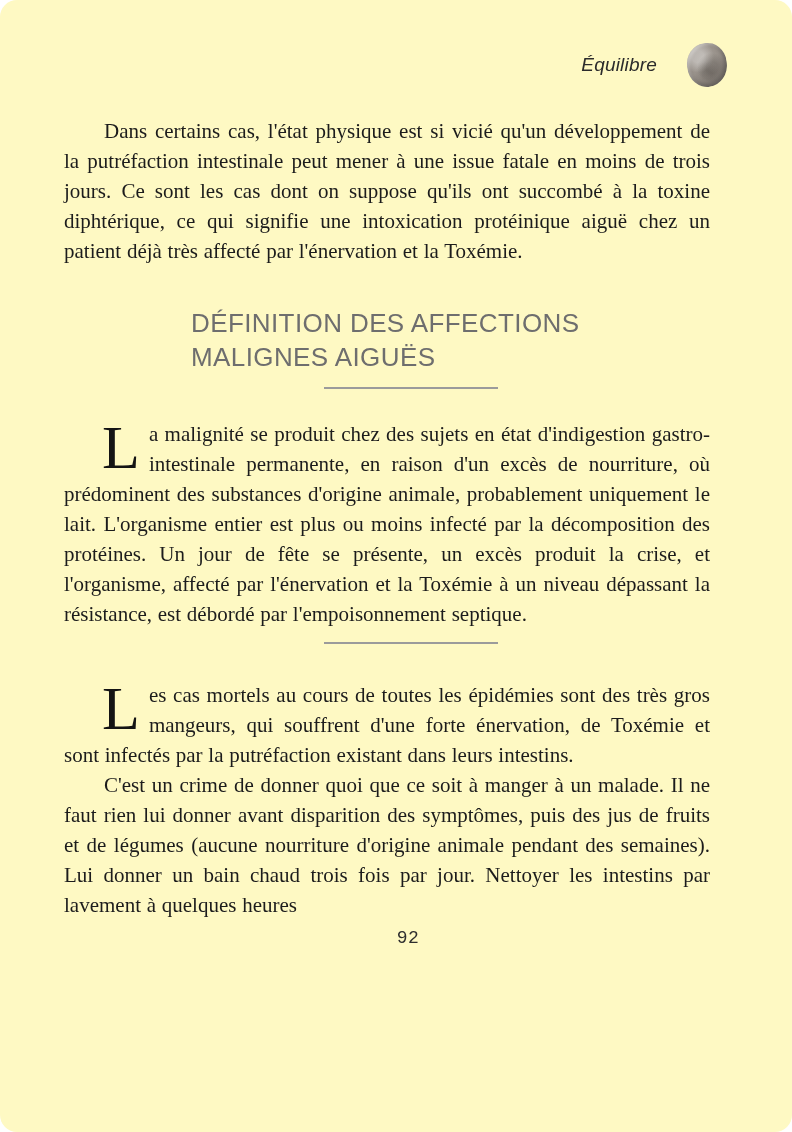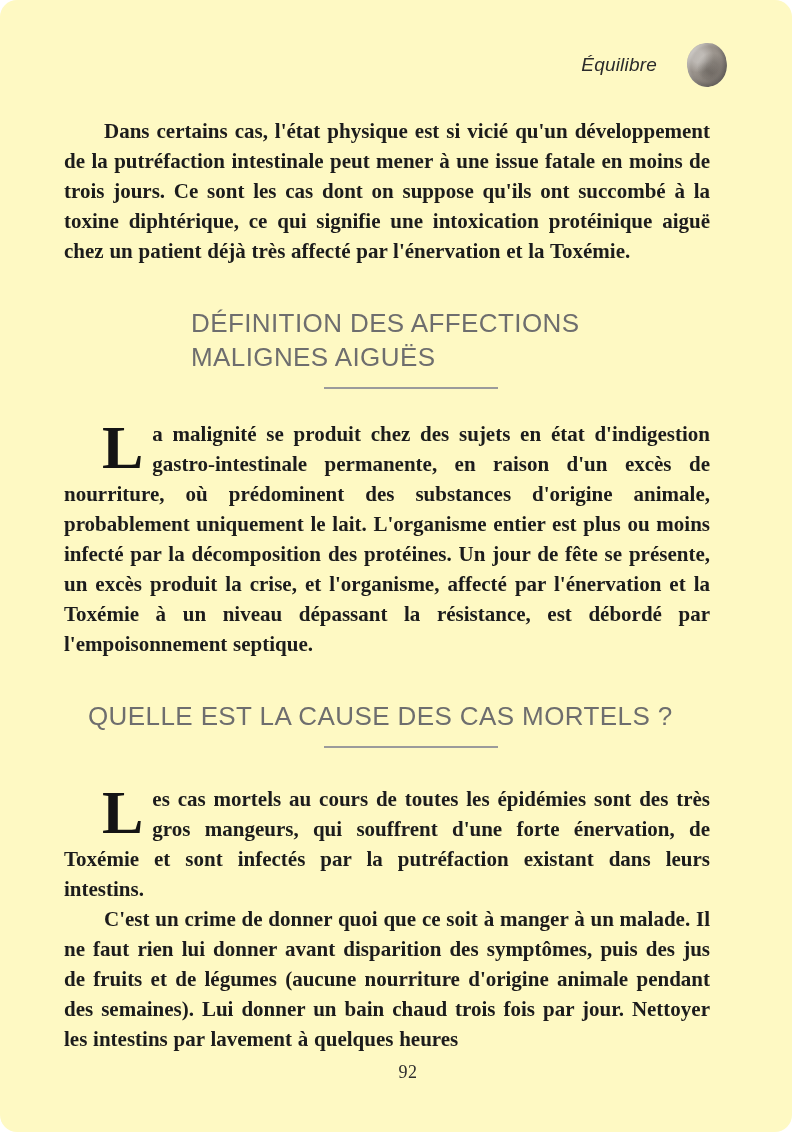--- a/index.html
+++ b/index.html
@@ -47,21 +47,20 @@
 
   
   .content { padding: 0 82px 0 64px; }
 
   p.body-text {
     font-size: 21px;
     line-height: 30px;
     text-align: justify;
     color: #1c1c1c;
     word-spacing: 0.5px;
-    font-weight: bold;
   }
   p.indented { text-indent: 40px; }
   p.first { margin-top: 28px; }
 
   .dropcap {
     float: left;
     font-size: 62px;
     line-height: 50px;
     padding-top: 3px;
     margin: 0 9px 0 38px;
@@ -92,21 +91,21 @@
   .after-rule { margin-top: 30px; }
   .after-rule-2 { margin-top: 36px; }
 
   
   .page-footer {
     text-align: center;
     margin-top: 8px;
     transform: translateX(12px);
   }
   .page-number {
-    font-family: Liberation Serif, serif;
+    font-family: Liberation Mono, monospace;
     font-size: 18px;
     letter-spacing: 0.5px;
     color: #2e2e2e;
   }
 </style>
 </head>
 <body>
 
 <div class="page">
 
@@ -119,21 +118,20 @@
 
     <p class="body-text indented first">Dans certains cas, l'état physique est si vicié qu'un développement de la putréfaction intestinale peut mener à une issue fatale en moins de trois jours. Ce sont les cas dont on suppose qu'ils ont succombé à la toxine diphtérique, ce qui signifie une intoxication protéinique aiguë chez un patient déjà très affecté par l'énervation et la Toxémie.</p>
 
     <h2 class="section-heading narrow">DÉFINITION DES AFFECTIONS MALIGNES AIGUËS</h2>
     <div class="heading-rule"></div>
 
     <p class="body-text after-rule">
       <span class="dropcap">L</span><span>a malignité se produit chez des sujets en état d'indigestion gastro-intestinale permanente, en raison d'un excès de nourriture, où prédominent des substances d'origine animale, probablement uniquement le lait. L'organisme entier est plus ou moins infecté par la décomposition des protéines. Un jour de fête se présente, un excès produit la crise, et l'organisme, affecté par l'énervation et la Toxémie à un niveau dépassant la résistance, est débordé par l'empoisonnement septique.</span>
     </p>
 
-    <h2 class="section-heading">QUELLE EST LA CAUSE DES CAS MORTELS ?</h2>
     <div class="heading-rule"></div>
 
     <p class="body-text after-rule-2">
       <span class="dropcap">L</span><span>es cas mortels au cours de toutes les épidémies sont des très gros mangeurs, qui souffrent d'une forte énervation, de Toxémie et sont infectés par la putréfaction existant dans leurs intestins.</span>
     </p>
 
     <p class="body-text indented">C'est un crime de donner quoi que ce soit à manger à un malade. Il ne faut rien lui donner avant disparition des symptômes, puis des jus de fruits et de légumes (aucune nourriture d'origine animale pendant des semaines). Lui donner un bain chaud trois fois par jour. Nettoyer les intestins par lavement à quelques heures</p>
 
   </div>
 

